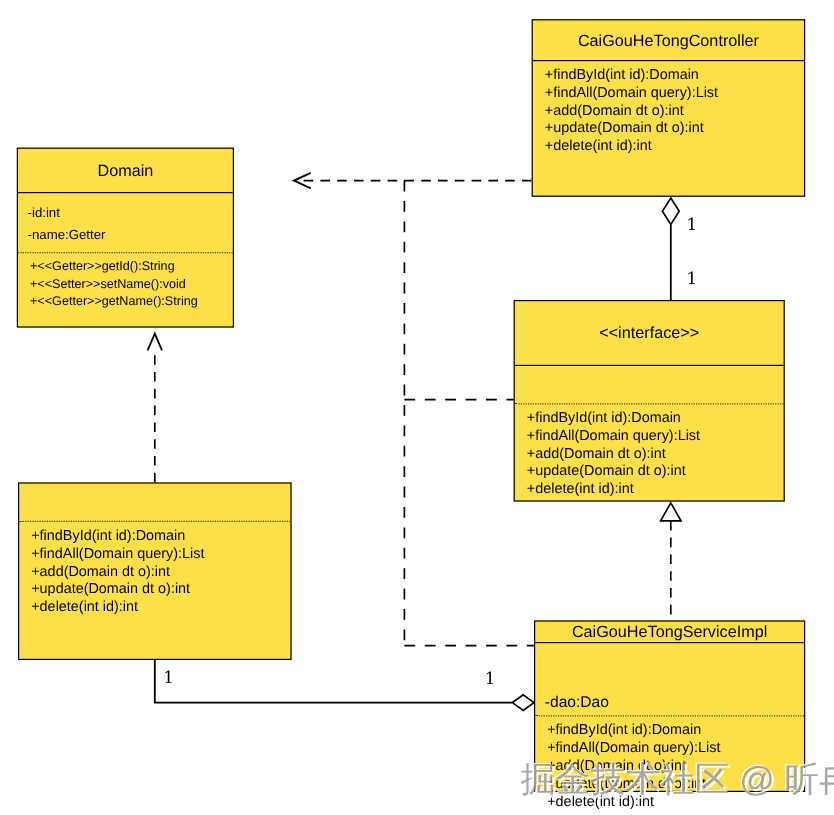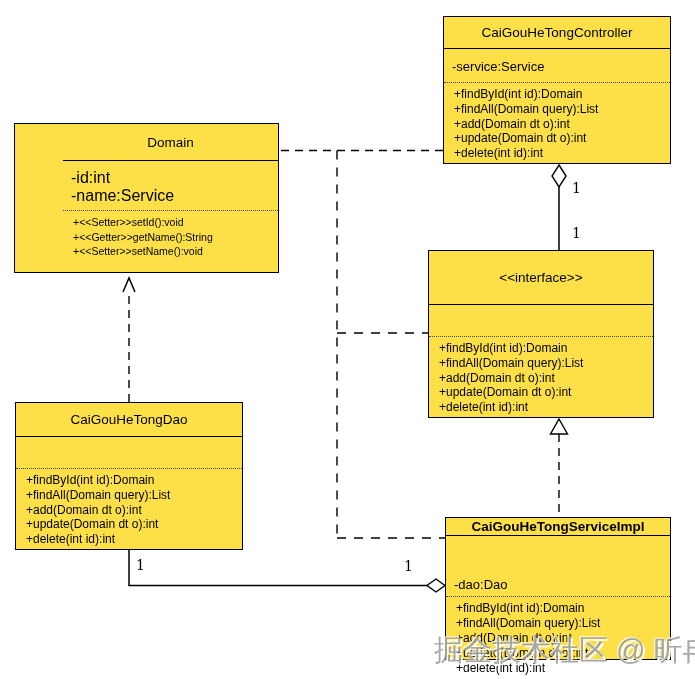--- a/index.html
+++ b/index.html
@@ -46,32 +46,32 @@
     box-sizing:border-box;
     padding:4px 4px 2px 10px;
     font-size:12px;
     line-height:14.8px;
     flex:1;
   }
   
   .c-controller{left:443px;top:16px;width:228px;height:148px;}
   .c-controller .title{height:34px;}
   .c-controller .attrs{height:35px;}
-  .c-domain{left:14px;top:123px;width:265px;height:150px;padding-left:48px;}
+  .c-domain{left:14px;top:123px;width:181px;height:150px;}
   .c-domain .title{height:37px;}
-  .c-domain .attrs{height:50px;font-size:16px;}
+  .c-domain .attrs{height:50px;font-size:11px;}
   .c-domain .methods{font-size:10.5px;line-height:14.5px;}
   .c-iservice{left:428px;top:250px;width:226px;height:168px;}
   .c-iservice .title{height:56px;}
   .c-iservice .attrs{height:33px;}
   .c-dao{left:15px;top:402px;width:228px;height:148px;}
   .c-dao .title{height:35px;}
   .c-dao .attrs{height:32px;}
   .c-impl{left:445px;top:517px;width:226px;height:143px;}
-  .c-impl .title{height:31px;font-weight:bold;}
+  .c-impl .title{height:31px;}
   .c-impl .attrs{height:31px;margin-top:36px;}
   .c-impl .methods{line-height:15px;}
   .mult{
     position:absolute;
     z-index:1;
     font-family:"DejaVu Serif", serif;
     font-size:14px;
     line-height:14px;
   }
   .m-ctrl-upper{left:572px;top:181px;}
@@ -124,61 +124,57 @@
     </g>
 
     <g stroke="#000">
       <polyline points="129,550 129,585.5 427,585.5" fill="none" stroke-width="1.5"></polyline>
       <polygon points="445,585.5 436,579 427,585.5 436,592" fill="#fff" stroke-width="1.4"></polygon>
     </g>
   </svg>
 
   <div class="cls c-controller">
     <div class="title">CaiGouHeTongController</div>
-    <div class="attrs">
-        <div>-service:Service</div>
-      </div>
     <div class="methods">
         <div>+findById(int id):Domain</div>
         <div>+findAll(Domain query):List</div>
         <div>+add(Domain dt o):int</div>
         <div>+update(Domain dt o):int</div>
         <div>+delete(int id):int</div>
       </div>
   </div>
 
   <div class="cls c-domain">
     <div class="title">Domain</div>
     <div class="attrs">
         <div>-id:int</div>
-        <div>-name:Service</div>
-      </div>
-    <div class="methods">
-        <div>+&lt;&lt;Setter&gt;&gt;setId():void</div>
+        <div>-name:Getter</div>
+      </div>
+    <div class="methods">
+        <div>+&lt;&lt;Getter&gt;&gt;getId():String</div>
+        <div>+&lt;&lt;Setter&gt;&gt;setName():void</div>
         <div>+&lt;&lt;Getter&gt;&gt;getName():String</div>
-        <div>+&lt;&lt;Setter&gt;&gt;setName():void</div>
       </div>
   </div>
 
   <div class="cls c-iservice">
     <div class="title">
       <div>&lt;&lt;interface&gt;&gt;</div>
     </div>
     <div class="attrs"></div>
     <div class="methods">
         <div>+findById(int id):Domain</div>
         <div>+findAll(Domain query):List</div>
         <div>+add(Domain dt o):int</div>
         <div>+update(Domain dt o):int</div>
         <div>+delete(int id):int</div>
       </div>
   </div>
 
   <div class="cls c-dao">
-    <div class="title">CaiGouHeTongDao</div>
     <div class="attrs"></div>
     <div class="methods">
         <div>+findById(int id):Domain</div>
         <div>+findAll(Domain query):List</div>
         <div>+add(Domain dt o):int</div>
         <div>+update(Domain dt o):int</div>
         <div>+delete(int id):int</div>
       </div>
   </div>
 

